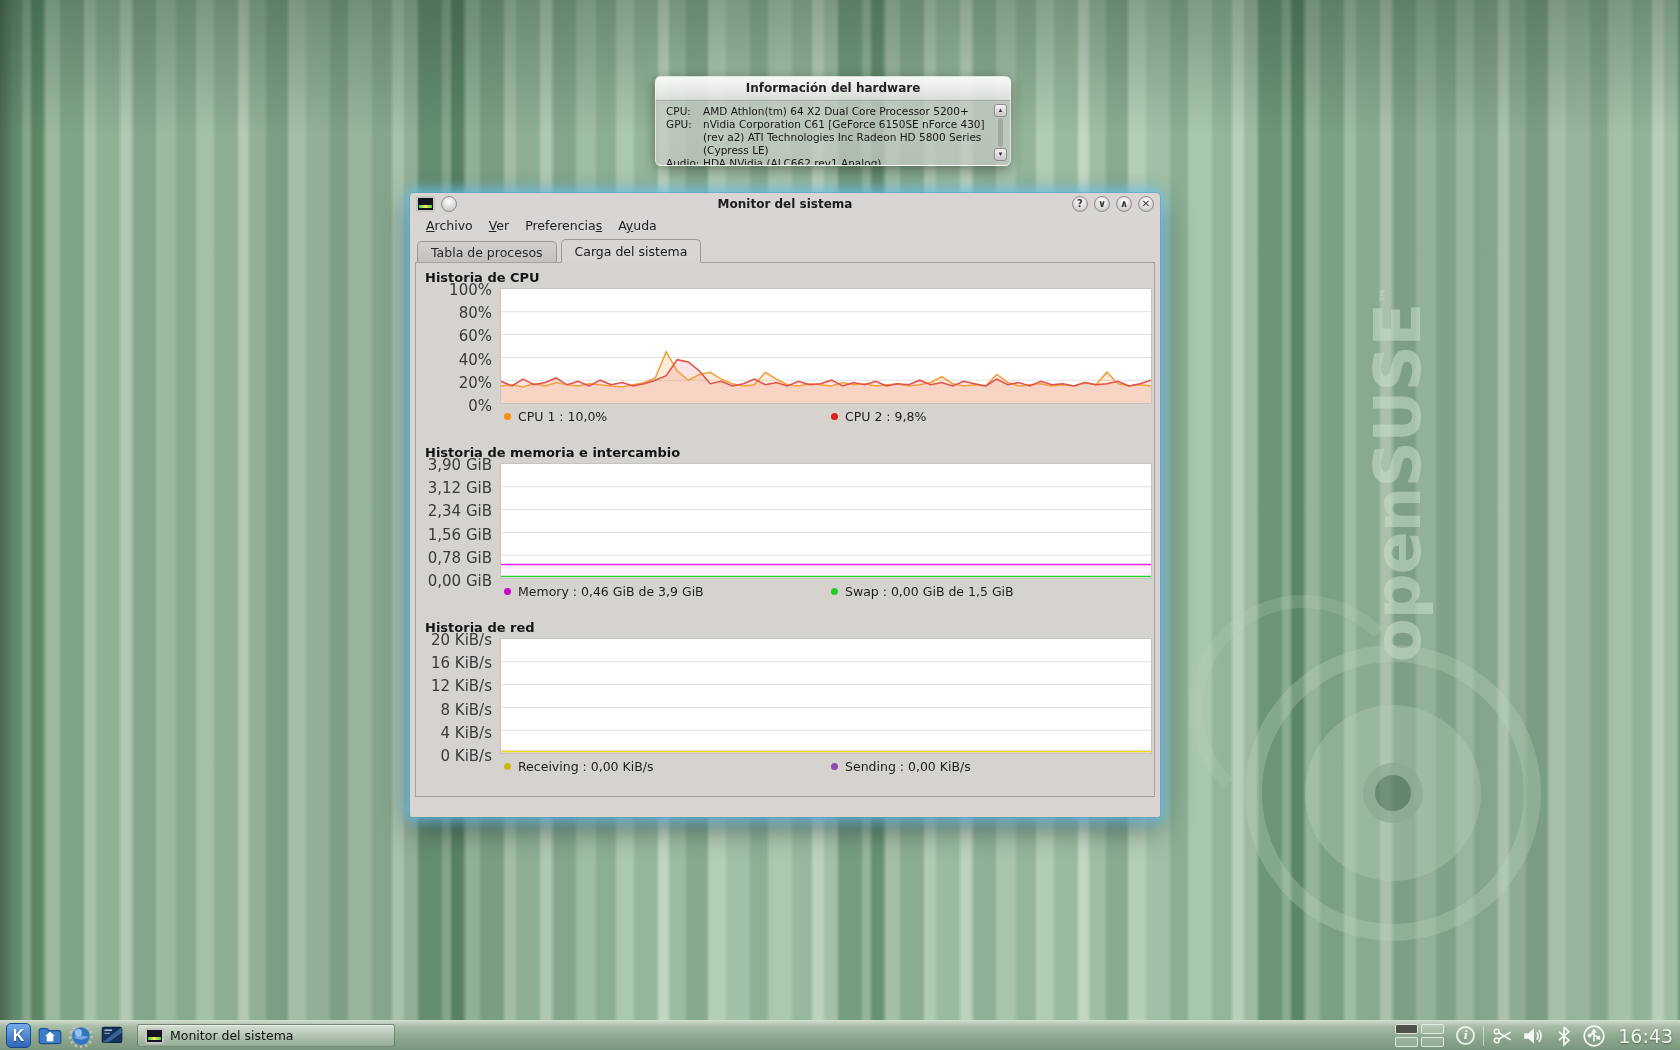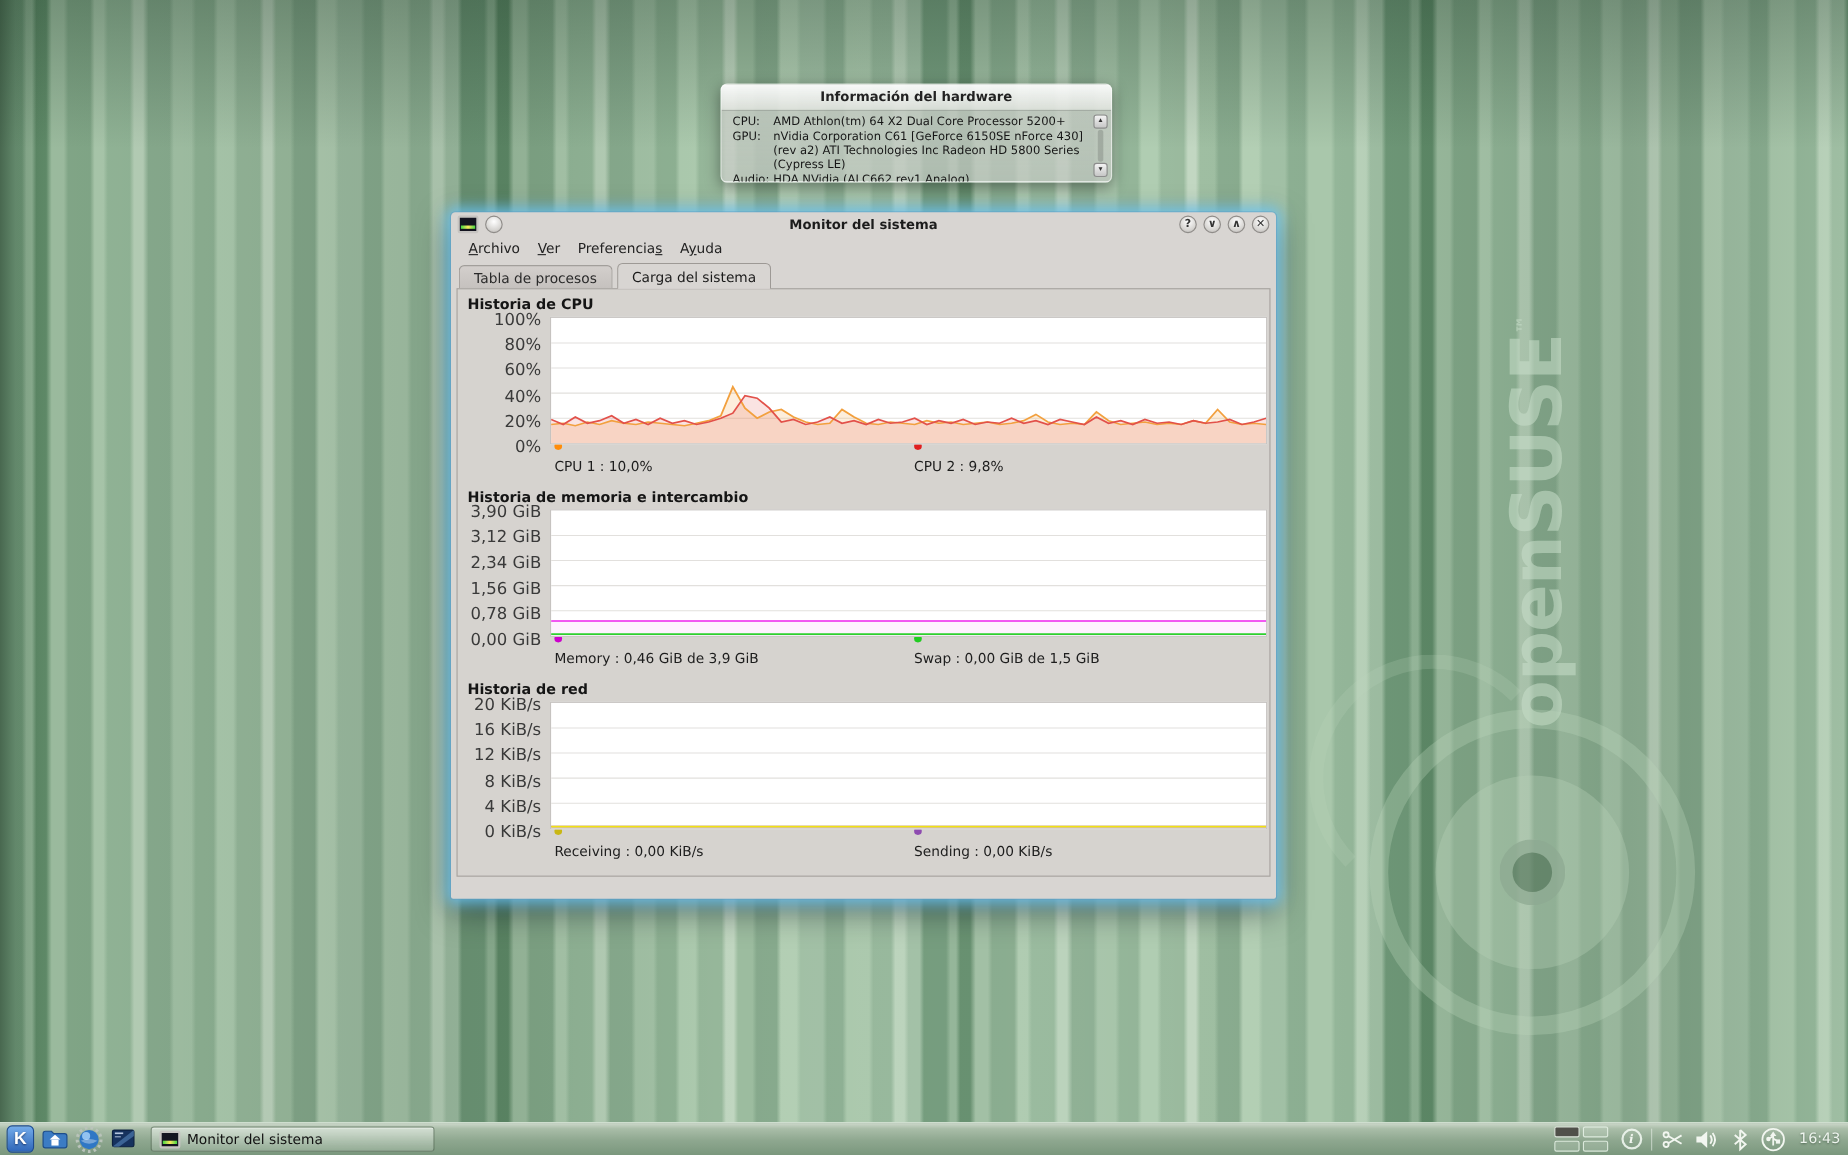--- a/index.html
+++ b/index.html
@@ -66,21 +66,21 @@
   .content{position:absolute;left:5px;right:5px;top:69px;bottom:20px;border:1px solid #a5a19d;background:#d6d3cf;
     box-sizing:border-box;padding-top:5px;overflow:hidden;}
   .section{margin-bottom:15px;}
   .section-title{font-size:13px;font-weight:bold;color:#151515;padding:2px 0 3px 9px;}
   .chart-row{display:flex;height:116px;}
   .yticks{width:84px;position:relative;flex:none;font-size:15px;color:#3a3a3a;}
   .ytick{position:absolute;right:8px;white-space:nowrap;}
   .plot{flex:1;background:#ffffff;border:1px solid #c6c3c0;box-sizing:border-box;position:relative;margin-right:2px;}
   .plot svg{position:absolute;inset:0;width:100%;height:100%;display:block;}
   .legend{display:flex;margin-left:84px;height:24px;align-items:center;font-size:12.5px;color:#1d1d1d;}
-  .legend-item{width:50%;display:flex;align-items:flex-start;gap:7px;padding-left:4px;box-sizing:border-box;flex-direction:column;}
+  .legend-item{width:50%;display:flex;align-items:center;gap:7px;padding-left:4px;box-sizing:border-box;}
   .dot{width:7px;height:7px;border-radius:50%;flex:none;}
   .statusbar{position:absolute;left:0;right:0;bottom:0;height:20px;border-top:1px solid #b6b2ae;
     display:grid;grid-template-columns:repeat(4,1fr);align-items:center;font-size:12px;color:#1d1d1d;padding-left:4px;}
   
   .taskbar{position:absolute;left:0;bottom:0;width:1680px;height:30px;box-sizing:border-box;
     background:linear-gradient(180deg,#ccd8ca 0%,#a9bda8 18%,#8ea78f 55%,#7a977d 100%);
     border-top:1px solid rgba(235,245,235,.75);display:flex;align-items:center;padding:0 5px;}
   .launcher{width:27px;height:26px;margin-right:4px;padding:0;border:none;background:transparent;display:flex;align-items:center;justify-content:center;}
   .klogo{width:25px;height:25px;border-radius:5px;background:linear-gradient(180deg,#74aceb,#2f66b8);
     border:1px solid #1d4a8f;box-sizing:border-box;display:flex;align-items:center;justify-content:center;
@@ -90,21 +90,21 @@
     border:1px solid rgba(70,92,70,.60);border-radius:3px;box-shadow:inset 0 1px rgba(255,255,255,.5);
     font-size:12.5px;color:#111;font-family:"DejaVu Sans",sans-serif;}
   .tb-right{margin-left:auto;display:flex;align-items:center;gap:8px;}
   .pager{display:grid;grid-template-columns:23px 23px;grid-auto-rows:10px;gap:3px;margin-right:4px;}
   .pg-cell{border-radius:2px;box-sizing:border-box;border:1px solid rgba(236,246,236,.80);background:rgba(214,228,214,.22);padding:0;}
   .pg-cell.active{background:#50504a;border-color:#dce4da;}
   .tray-info{width:19px;height:19px;border-radius:50%;box-sizing:border-box;border:2px solid rgba(244,250,244,.85);
     color:#f2f6f0;display:flex;align-items:center;justify-content:center;font:italic bold 11px "DejaVu Serif",serif;background:transparent;padding:0;}
   .tray-sep{width:1px;height:20px;background:rgba(240,248,240,.55);}
   .tray-btn{background:transparent;border:none;padding:0;display:flex;align-items:center;justify-content:center;}
-  .clock{font-size:13px;color:#eef4ee;text-shadow:0 1px 2px rgba(10,30,15,.45);margin-left:4px;margin-right:2px;}
+  .clock{font-size:19px;color:#eef4ee;text-shadow:0 1px 2px rgba(10,30,15,.45);margin-left:4px;margin-right:2px;}
 </style>
 </head>
 <body>
 
 <div class="screen">
 
   <div class="brand"><span>openSUSE</span><sup>™</sup></div>
   <div class="geeko">
     <div class="ring2"></div>
     <div class="ring"></div>

